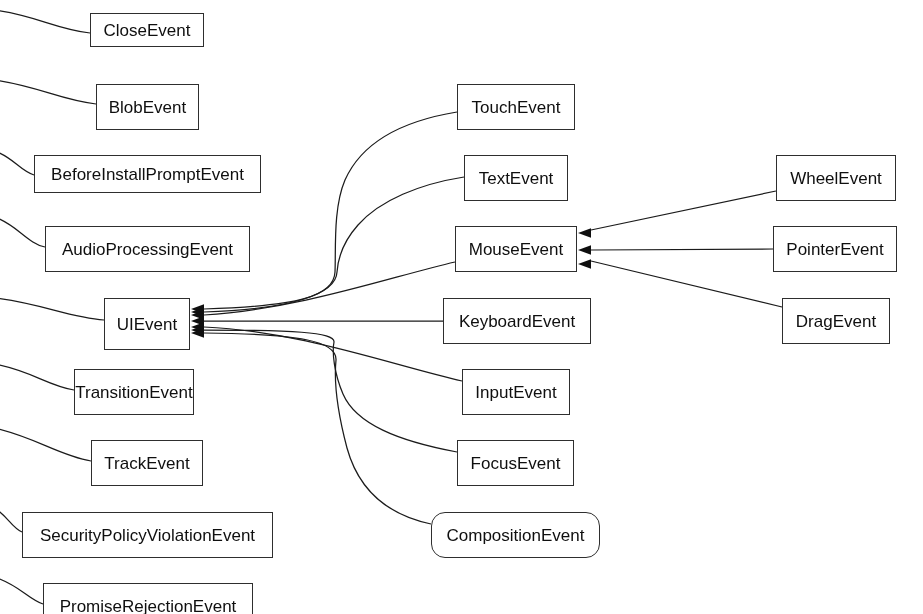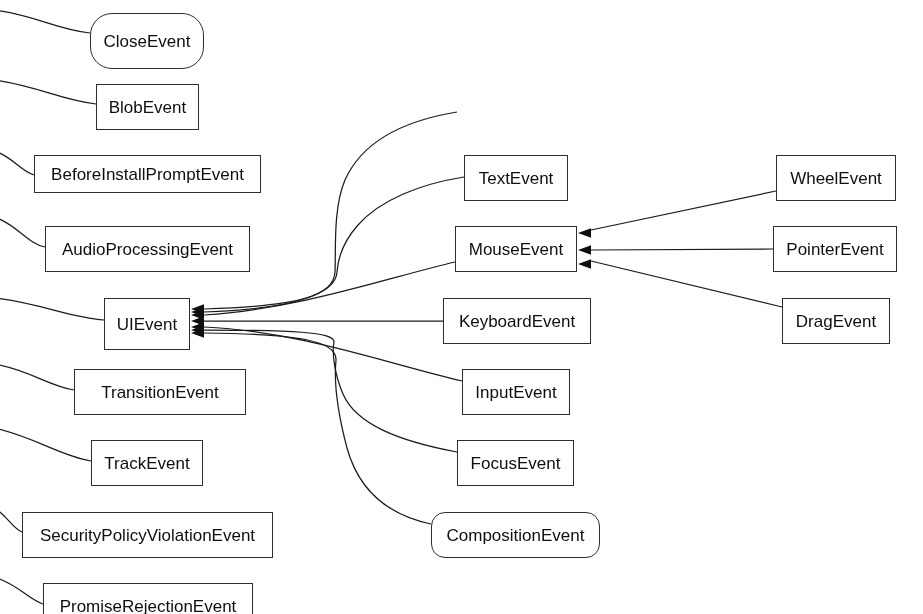--- a/index.html
+++ b/index.html
@@ -88,46 +88,49 @@
       <path d="M 431,524 C 384,514 358,488 347,448 C 337,410 334,380 336,360 C 337,341 300,334 204,333" class="edge"></path>
       <polygon points="191,333 204,328.2 204,337.8" class="arrowhead"></polygon>
       <path d="M 776,191 L 591,230" class="edge"></path>
       <polygon points="578,233 591,228.2 591,237.8" class="arrowhead"></polygon>
       <path d="M 773,249 L 591,250" class="edge"></path>
       <polygon points="578,250 591,245.2 591,254.8" class="arrowhead"></polygon>
       <path d="M 782,307 L 591,261" class="edge"></path>
       <polygon points="578,264 591,259.2 591,268.8" class="arrowhead"></polygon>
     </svg>
   <div id="nodes-layer">
-      <div class="node" style="left: 90px; top: 13px; width: 114px; height: 56px; border-radius: 22px;">
+      <div class="node" style="left: 90px; top: 13px; width: 114px; height: 34px;">
         <span class="node-label">CloseEvent</span>
       </div>
       <div class="node" style="left: 96px; top: 84px; width: 103px; height: 46px;">
         <span class="node-label">BlobEvent</span>
       </div>
       <div class="node" style="left: 34px; top: 155px; width: 227px; height: 38px;">
         <span class="node-label">BeforeInstallPromptEvent</span>
       </div>
       <div class="node" style="left: 45px; top: 226px; width: 205px; height: 46px;">
         <span class="node-label">AudioProcessingEvent</span>
       </div>
       <div class="node" style="left: 104px; top: 298px; width: 86px; height: 52px;">
         <span class="node-label">UIEvent</span>
       </div>
-      <div class="node" style="left: 74px; top: 369px; width: 172px; height: 46px;">
+      <div class="node" style="left: 74px; top: 369px; width: 120px; height: 46px;">
         <span class="node-label">TransitionEvent</span>
       </div>
       <div class="node" style="left: 91px; top: 440px; width: 112px; height: 46px;">
         <span class="node-label">TrackEvent</span>
       </div>
       <div class="node" style="left: 22px; top: 512px; width: 251px; height: 46px;">
         <span class="node-label">SecurityPolicyViolationEvent</span>
       </div>
       <div class="node" style="left: 43px; top: 583px; width: 210px; height: 46px;">
         <span class="node-label">PromiseRejectionEvent</span>
+      </div>
+      <div class="node" style="left: 457px; top: 84px; width: 118px; height: 46px;">
+        <span class="node-label">TouchEvent</span>
       </div>
       <div class="node" style="left: 464px; top: 155px; width: 104px; height: 46px;">
         <span class="node-label">TextEvent</span>
       </div>
       <div class="node" style="left: 455px; top: 226px; width: 122px; height: 46px;">
         <span class="node-label">MouseEvent</span>
       </div>
       <div class="node" style="left: 443px; top: 298px; width: 148px; height: 46px;">
         <span class="node-label">KeyboardEvent</span>
       </div>

